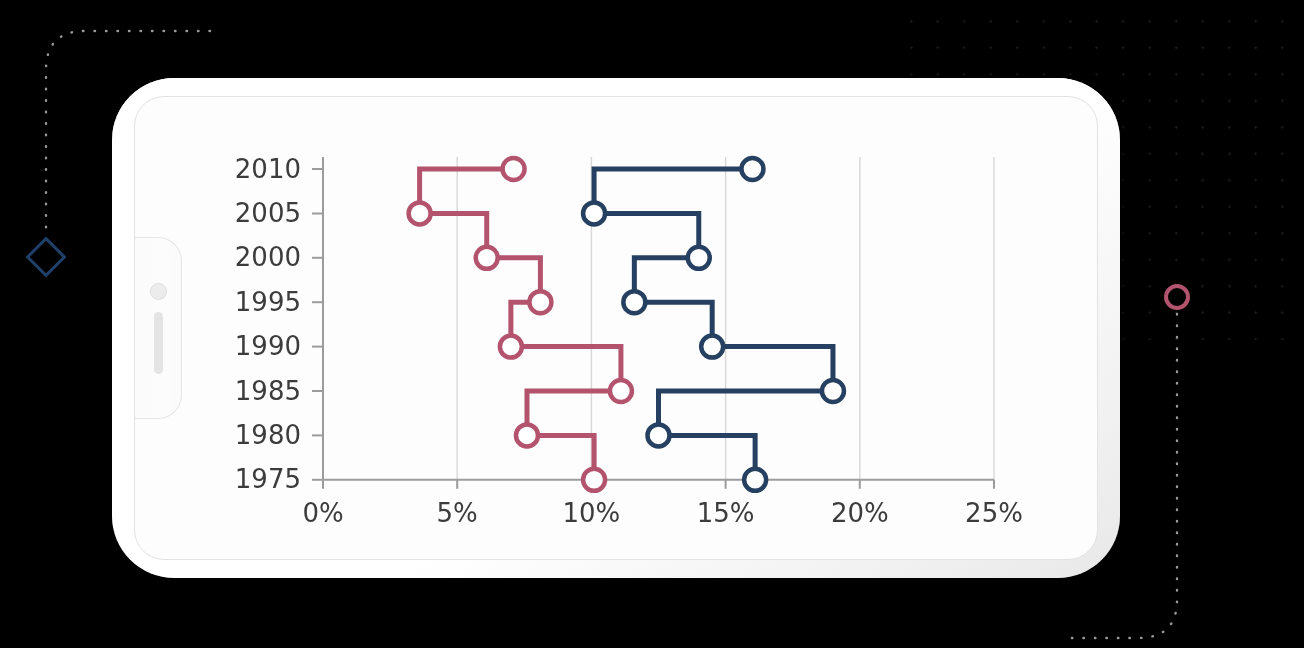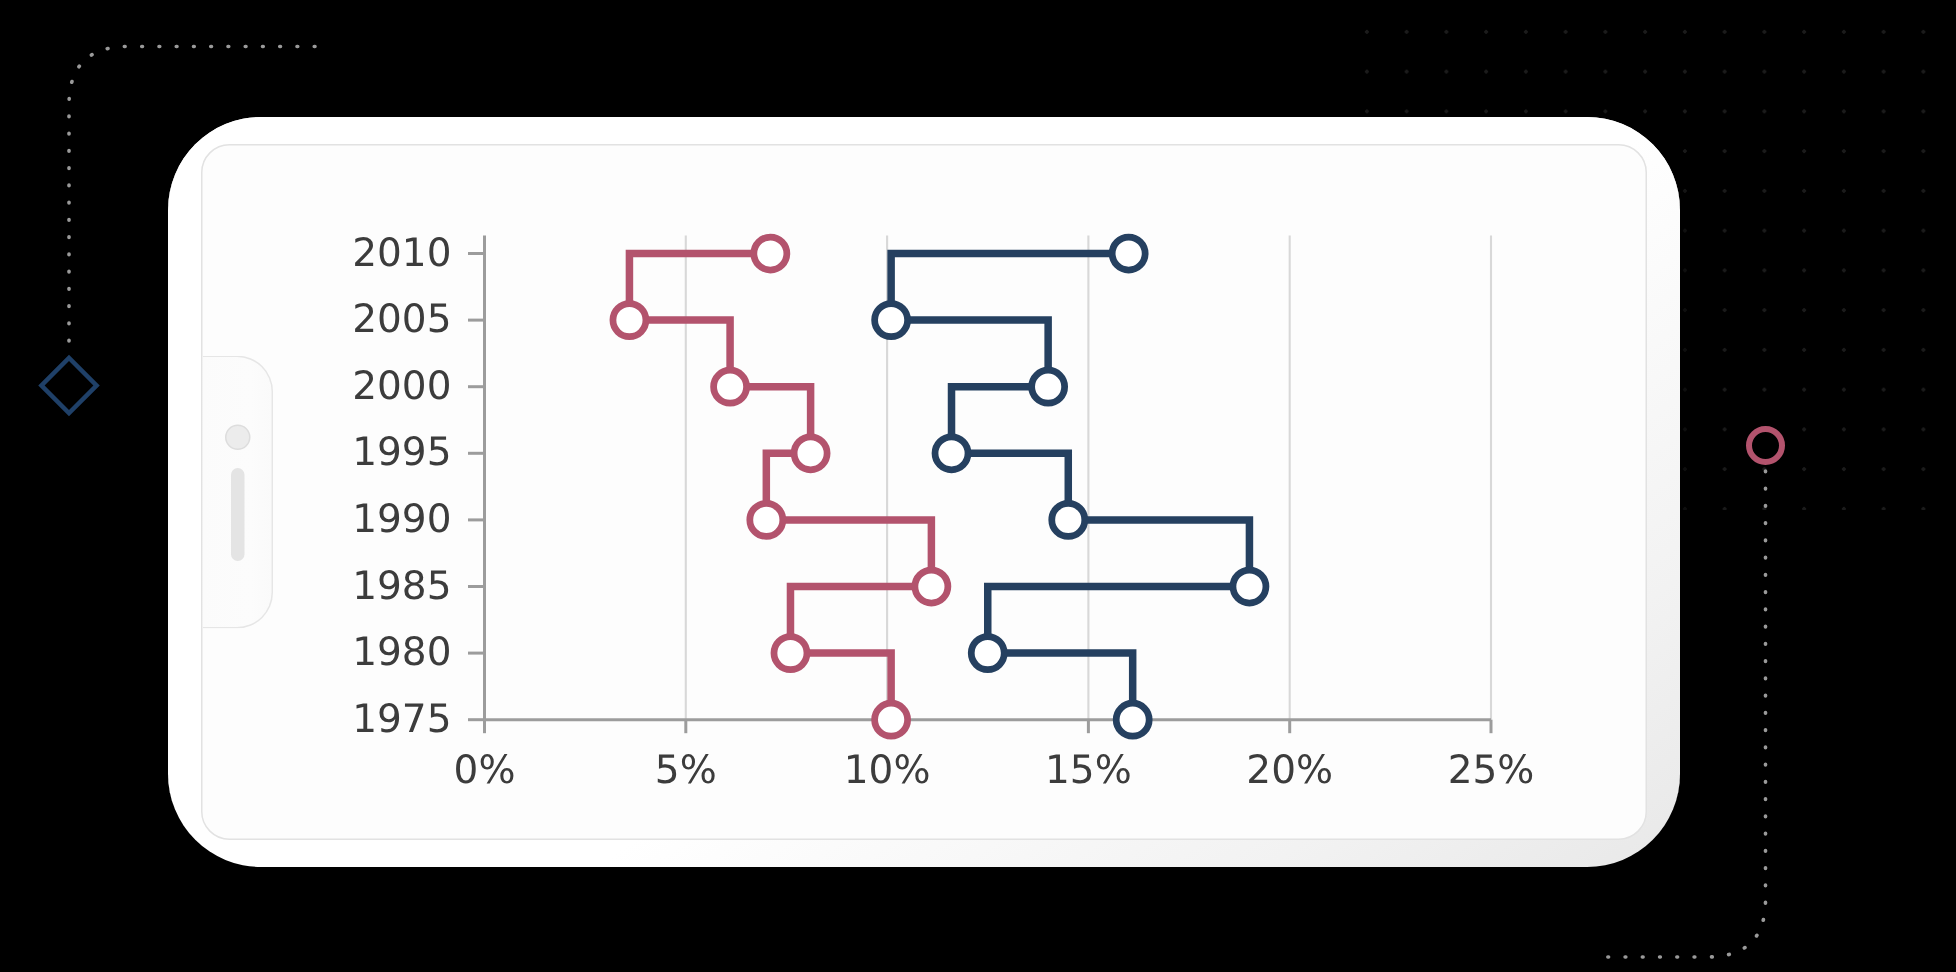--- a/index.html
+++ b/index.html
@@ -61,21 +61,21 @@
       0 26px 40px -8px rgba(0,0,0,0.92),
       0 6px 14px rgba(0,0,0,0.75),
       inset 0 1px 0 rgba(255,255,255,0.9);
   }
   #phone-screen {
     position: absolute;
     left: 22px;
     top: 18px;
     right: 22px;
     bottom: 18px;
-    border-radius: 19px;
+    border-radius: 30px;
     background: #fdfdfd;
     border: 1px solid #e2e2e2;
     overflow: hidden;
   }
   
   #notch {
     position: absolute;
     left: 0;
     top: 50%;
     transform: translateY(-50%);

